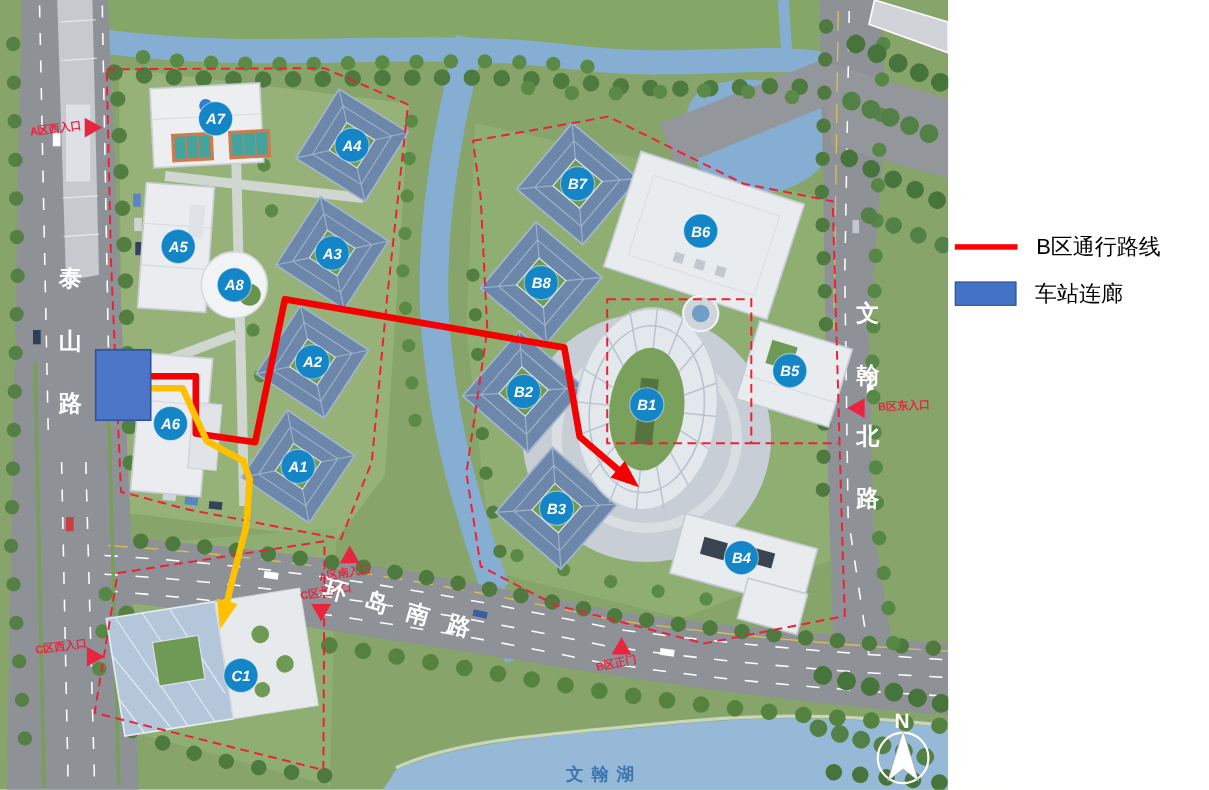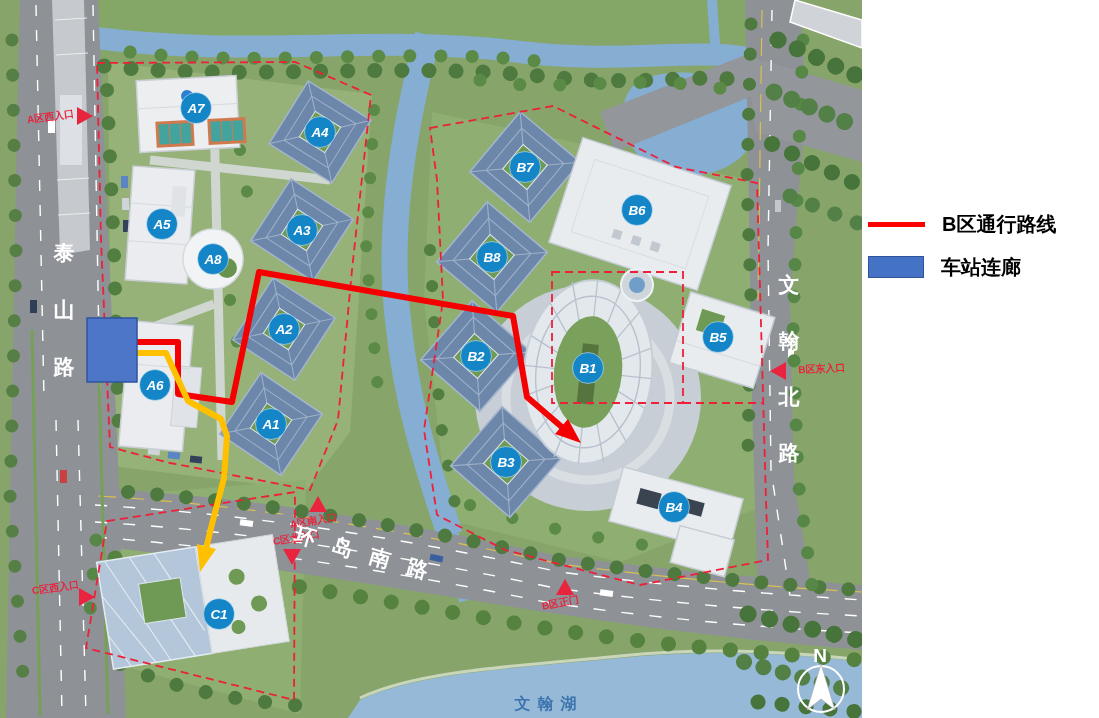--- a/index.html
+++ b/index.html
@@ -22,21 +22,21 @@
   .north-label{fill:#ffffff;font-weight:700;font-size:19px;text-anchor:middle;
                font-family:"Liberation Sans","DejaVu Sans",sans-serif;}
 
   
   .legend{position:absolute;left:868px;top:212px;width:225px;}
   .legend-row{display:flex;align-items:center;margin-bottom:19px;height:24px;}
   .legend-row.rect-row{margin-top:9px;}
   .legend-swatch{display:inline-block;margin-right:17px;flex:none;}
   .legend-swatch.line{width:57px;height:5px;}
   .legend-swatch.rect{width:54px;height:20px;border:1px solid #30549b;}
-  .legend-label{font-size:20px;color:#000;white-space:nowrap;font-weight:bold;}
+  .legend-label{font-size:20px;color:#000;white-space:nowrap;}
 </style>
 </head>
 <body>
 
 <div class="stage">
 
 <svg id="map" width="862" height="718" viewBox="0 0 862 718">
 
   <defs>
     <g id="pagoda">

